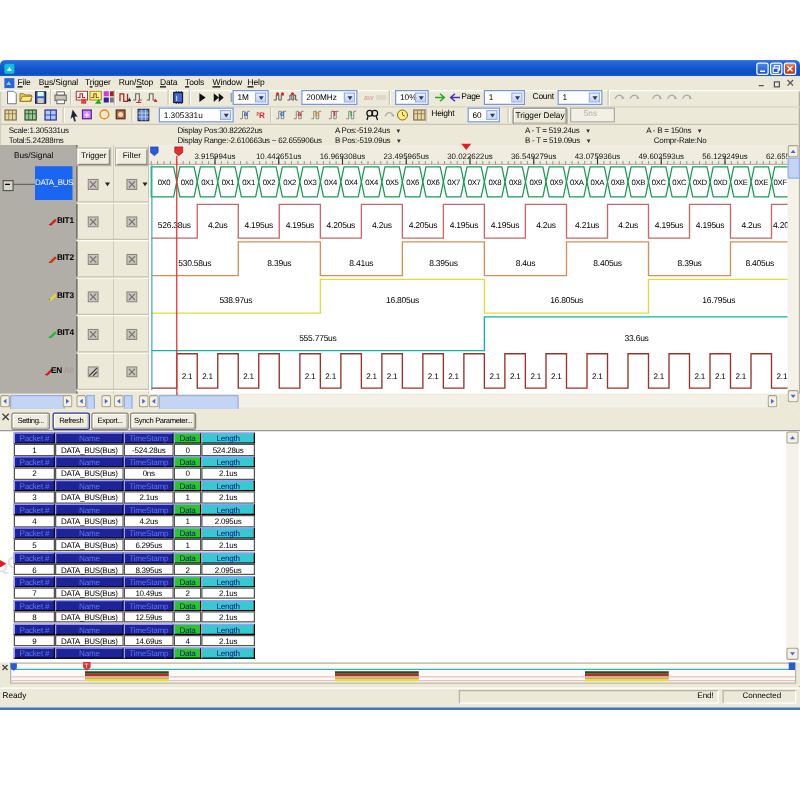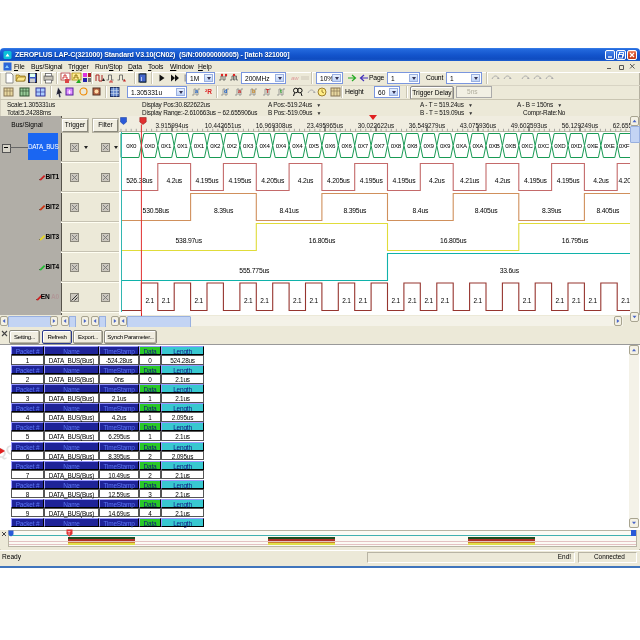--- a/index.html
+++ b/index.html
@@ -10,21 +10,20 @@
 <body>
 <div id="shot">
 
 <div style="position:absolute;left:0px;top:61px;width:640px;height:505px;background:#ece9d8;border-left:1px solid #d4d0c0;border-right:1px solid #b4b0a0;box-sizing:border-box"></div>
 <div style="position:absolute;left:0px;top:48px;width:640px;height:13px;border-radius:4px 4px 0 0;
 background:linear-gradient(180deg,#3a80e8 0%,#2268dc 12%,#1354cc 55%,#0f4cc0 85%,#2060d0 100%);"></div>
 <svg style="position:absolute;left:3px;top:50px" width="10" height="10">
       <rect x="0.5" y="1" width="8" height="8" rx="1.5" fill="#0cc0d8"></rect>
       <path d="M2.5 6.5l2-3 2 3z" fill="#fff"></path>
     </svg>
-<div style="position:absolute;left:15px;top:49.5px;width:560px;font-size:7.1px;font-weight:bold;color:#fff;line-height:11.5px;letter-spacing:-0.15px;text-shadow:0.5px 0.5px 0 #0a3a8c">ZEROPLUS LAP-C(321000) Standard V3.10(CN02)&nbsp; (S/N:00000000005) - [latch 321000]</div>
 <div style="position:absolute;left:605px;top:50px;width:9.5px;height:9.5px;border-radius:2px;background:linear-gradient(#4a86ec,#2058c8);border:1px solid #fff;box-sizing:border-box">
       <svg width="8" height="8" style="position:absolute;left:-0.2px;top:-0.2px">
         <path d="M2 6h4" stroke="#fff" stroke-width="1.3"></path>
       </svg>
     </div>
 <div style="position:absolute;left:616px;top:50px;width:9.5px;height:9.5px;border-radius:2px;background:linear-gradient(#4a86ec,#2058c8);border:1px solid #fff;box-sizing:border-box">
       <svg width="8" height="8" style="position:absolute;left:-0.2px;top:-0.2px">
         <rect x="2.5" y="1.5" width="4" height="3.5" fill="none" stroke="#fff" stroke-width="0.9"></rect>
         <rect x="1.5" y="3.5" width="4" height="3.5" fill="#2058c8" stroke="#fff" stroke-width="0.9"></rect>
       </svg>

